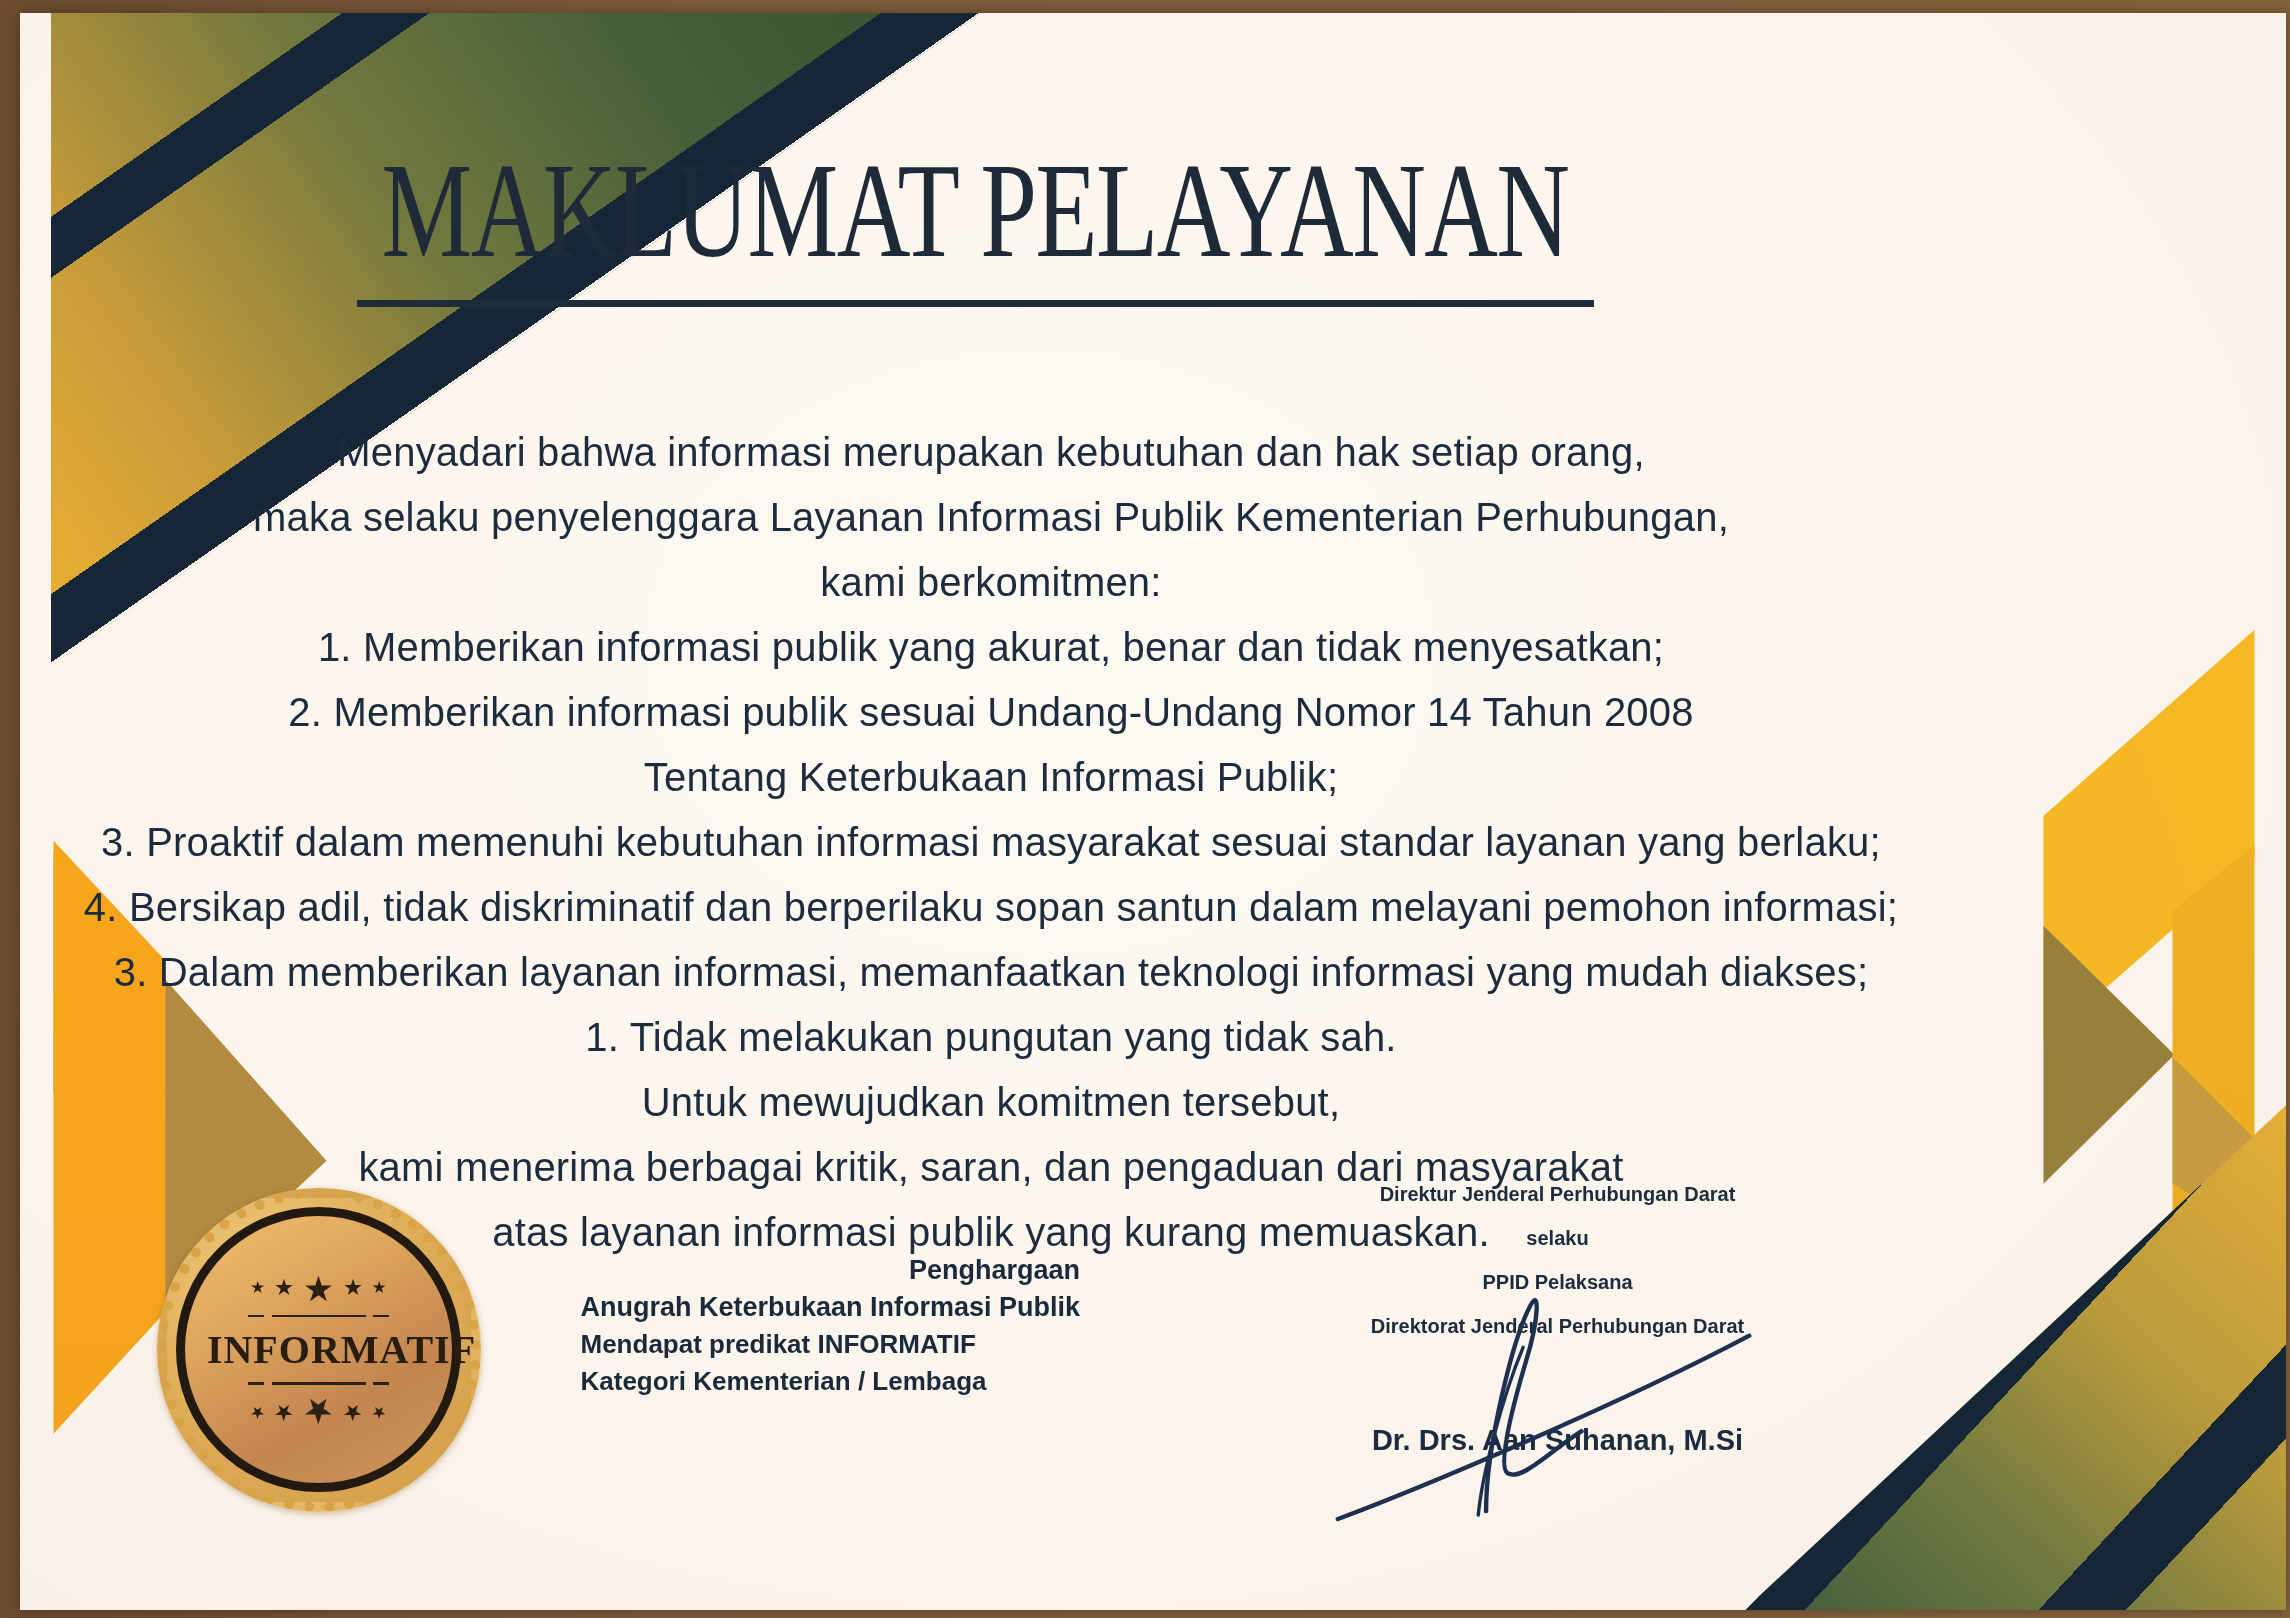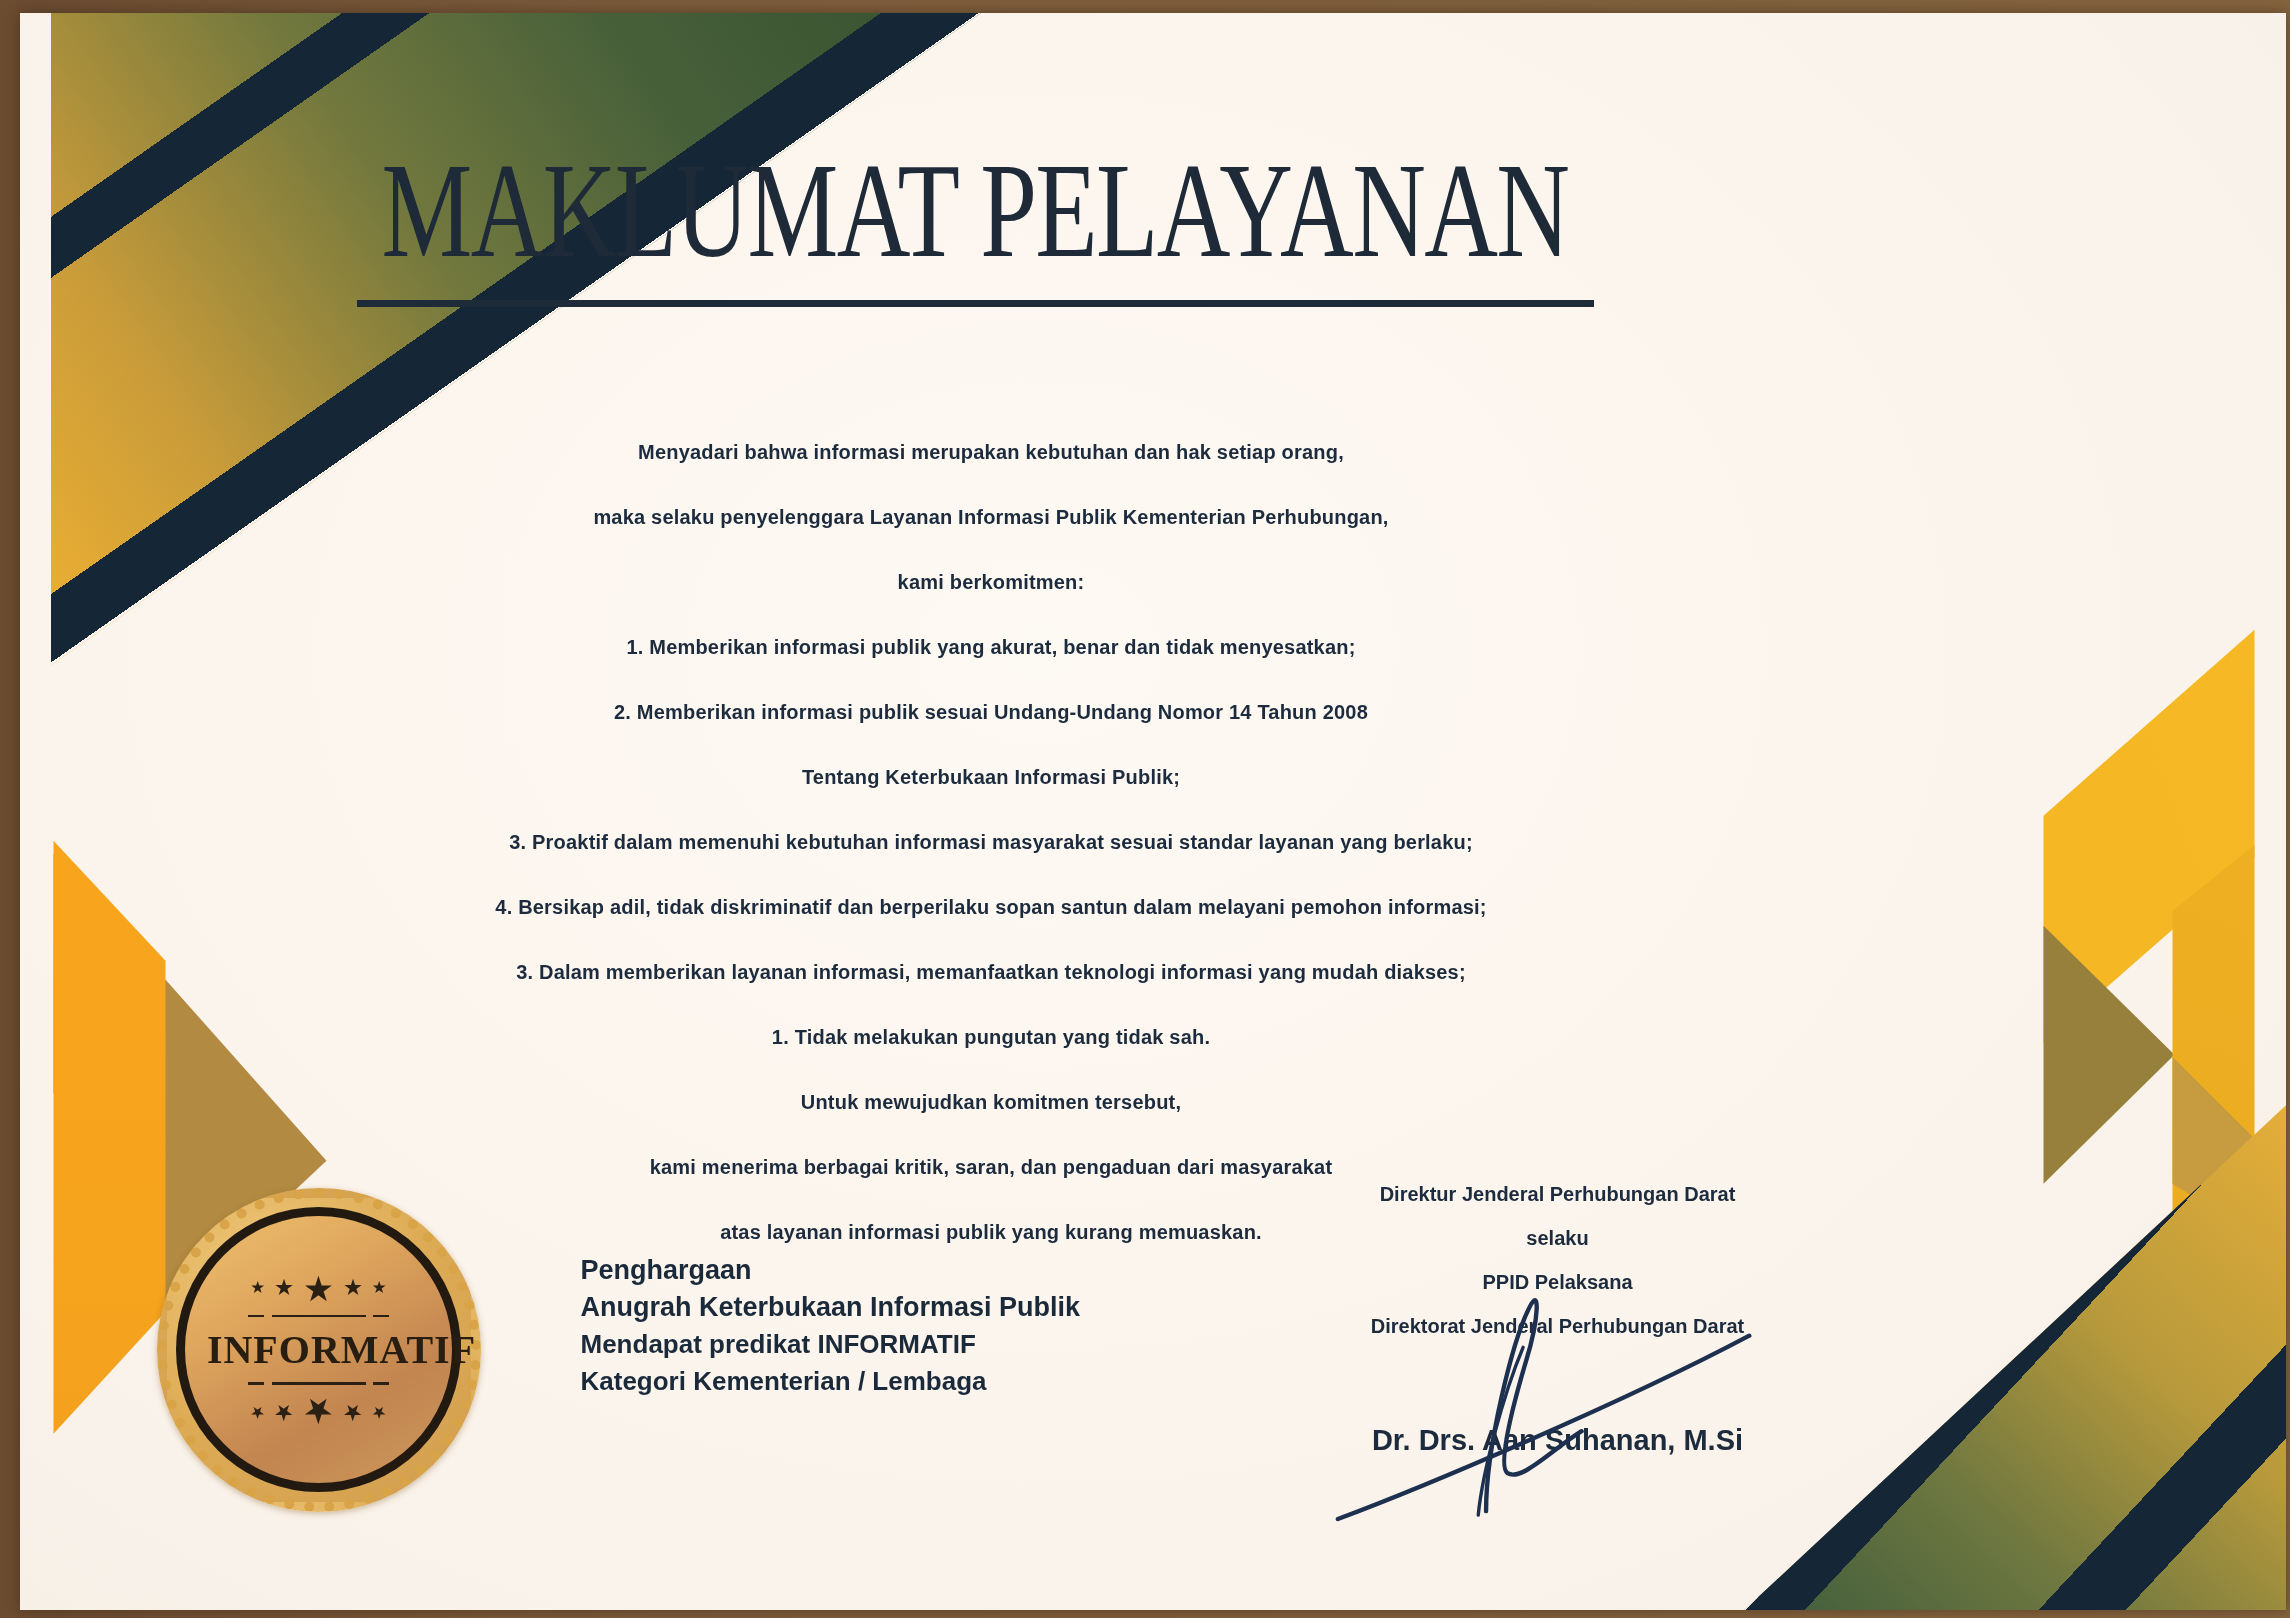--- a/index.html
+++ b/index.html
@@ -73,21 +73,21 @@
   #page-title{
     display:inline-block;
     font-family:"Liberation Serif","DejaVu Serif",serif;
     font-size:123px;line-height:1.05;color:#1e2a38;
     letter-spacing:-2px;transform:scale(.83,1.1);transform-origin:center;
     white-space:nowrap;
   }
   #title-rule{width:1237px;height:6.8px;background:#1e2c3a;margin:25px auto 0;}
   #body-lines{position:absolute;left:0;top:407px;width:100%;}
   .body-line{
-    height:65px;line-height:65px;font-size:20px;font-weight:700;
+    height:65px;line-height:65px;font-size:40px;font-weight:400;
     color:#1c2b3d;letter-spacing:0.2px;white-space:nowrap;margin-left:32px;
   }
   
   #badge{position:absolute;left:137px;top:1175px;width:324px;height:324px;}
   #badge-outer{
     position:absolute;inset:0;border-radius:50%;
     border:10.7px dotted #d8a447;
     background:radial-gradient(circle at 35% 30%,#f2cd81 0%,#ddab55 55%,#cf9a4e 100%);
     box-shadow:0 2px 5.9px rgba(120,80,20,.35);
   }
@@ -104,21 +104,21 @@
   .sep{display:flex;align-items:center;gap:7.8px;}
   .sep i{display:block;height:2.9px;background:#2a2014;}
   .sep .side{width:15.6px;} .sep .mid{width:94px;}
   #badge-label{
     font-family:"Liberation Serif","DejaVu Serif",serif;
     font-size:40px;font-weight:bold;letter-spacing:1px;color:#271d10;margin-left:46px;
   }
   
   #award{position:absolute;left:561px;top:1239px;text-align:left;color:#1b2a3a;}
   .award-line{font-size:26px;line-height:37px;font-weight:600;white-space:nowrap;}
-  .award-line.strong{font-weight:bold;font-size:27px;}
+  .award-line.strong{font-weight:bold;font-size:27px;text-align:right;}
   
   #sig{position:absolute;left:1177px;top:1159px;width:722px;text-align:center;color:#1c2b3d;}
   .sig-line{font-size:20px;line-height:44px;font-weight:600;white-space:nowrap;}
   #sig-name{
     position:absolute;left:1177px;top:1411px;width:722px;text-align:center;
     font-size:29px;font-weight:600;color:#1c2b3d;
   }
   #sig-scribble{position:absolute;left:1312px;top:1266px;width:429px;height:244px;}
 </style>
 </head>

